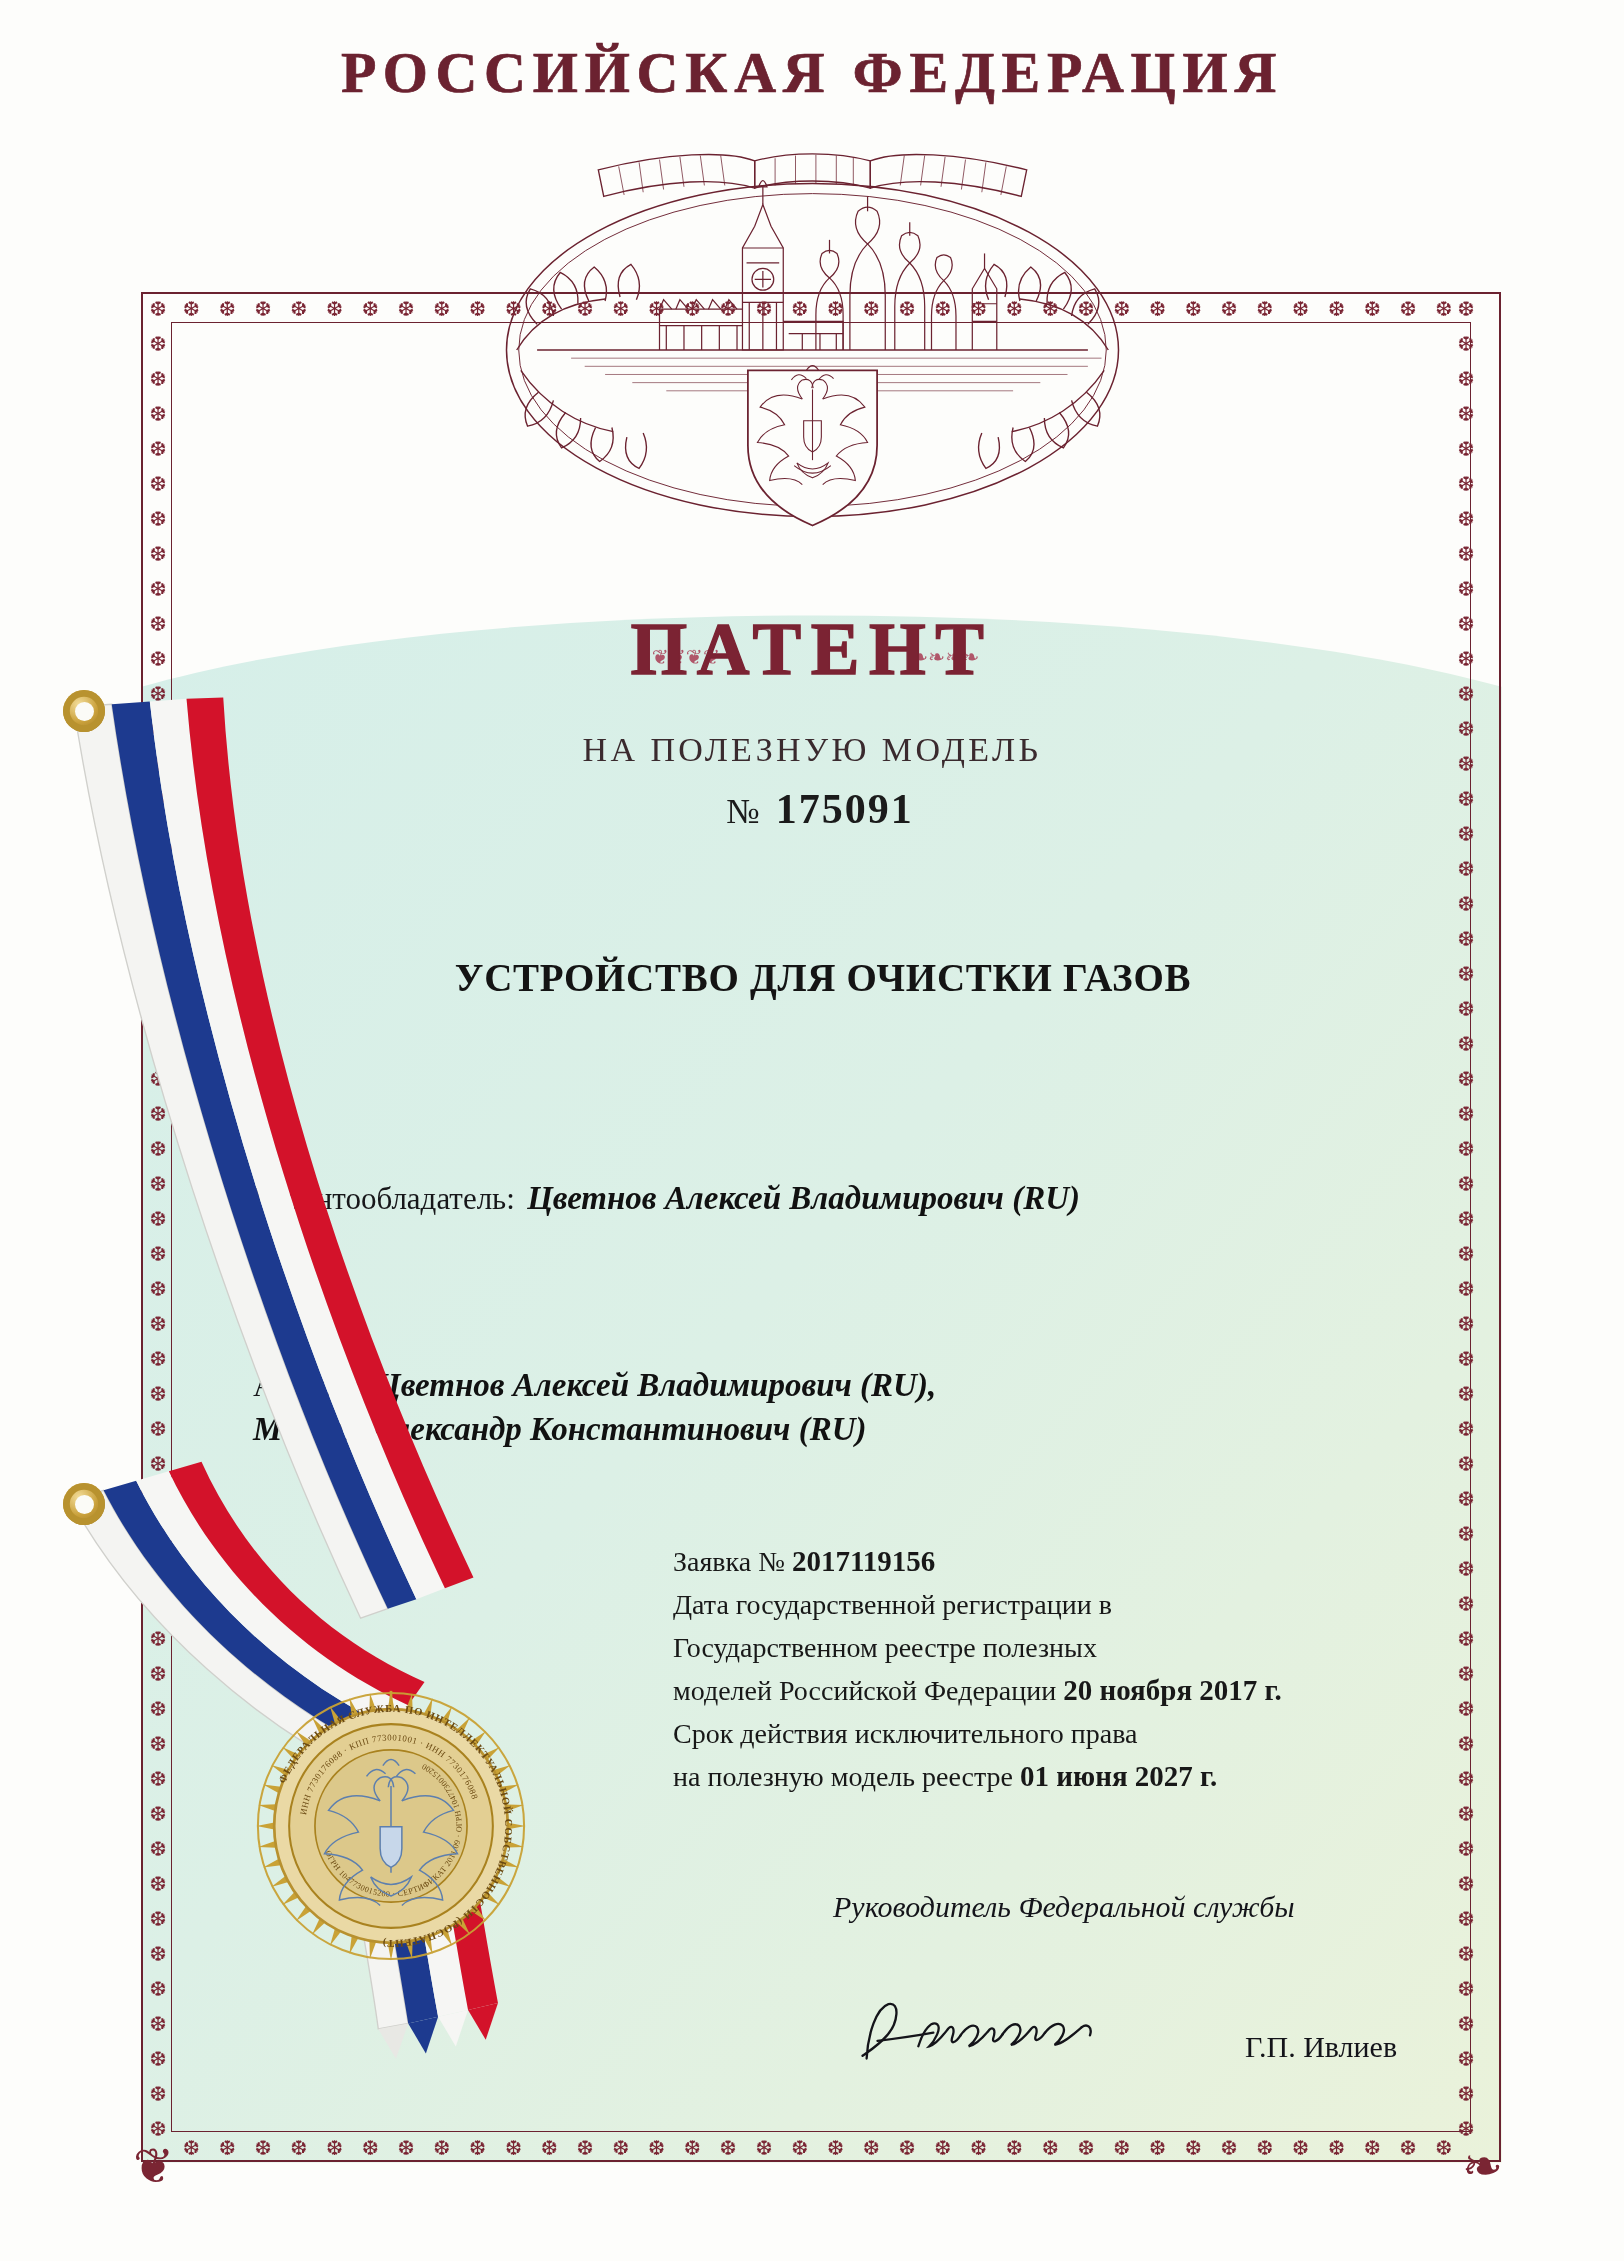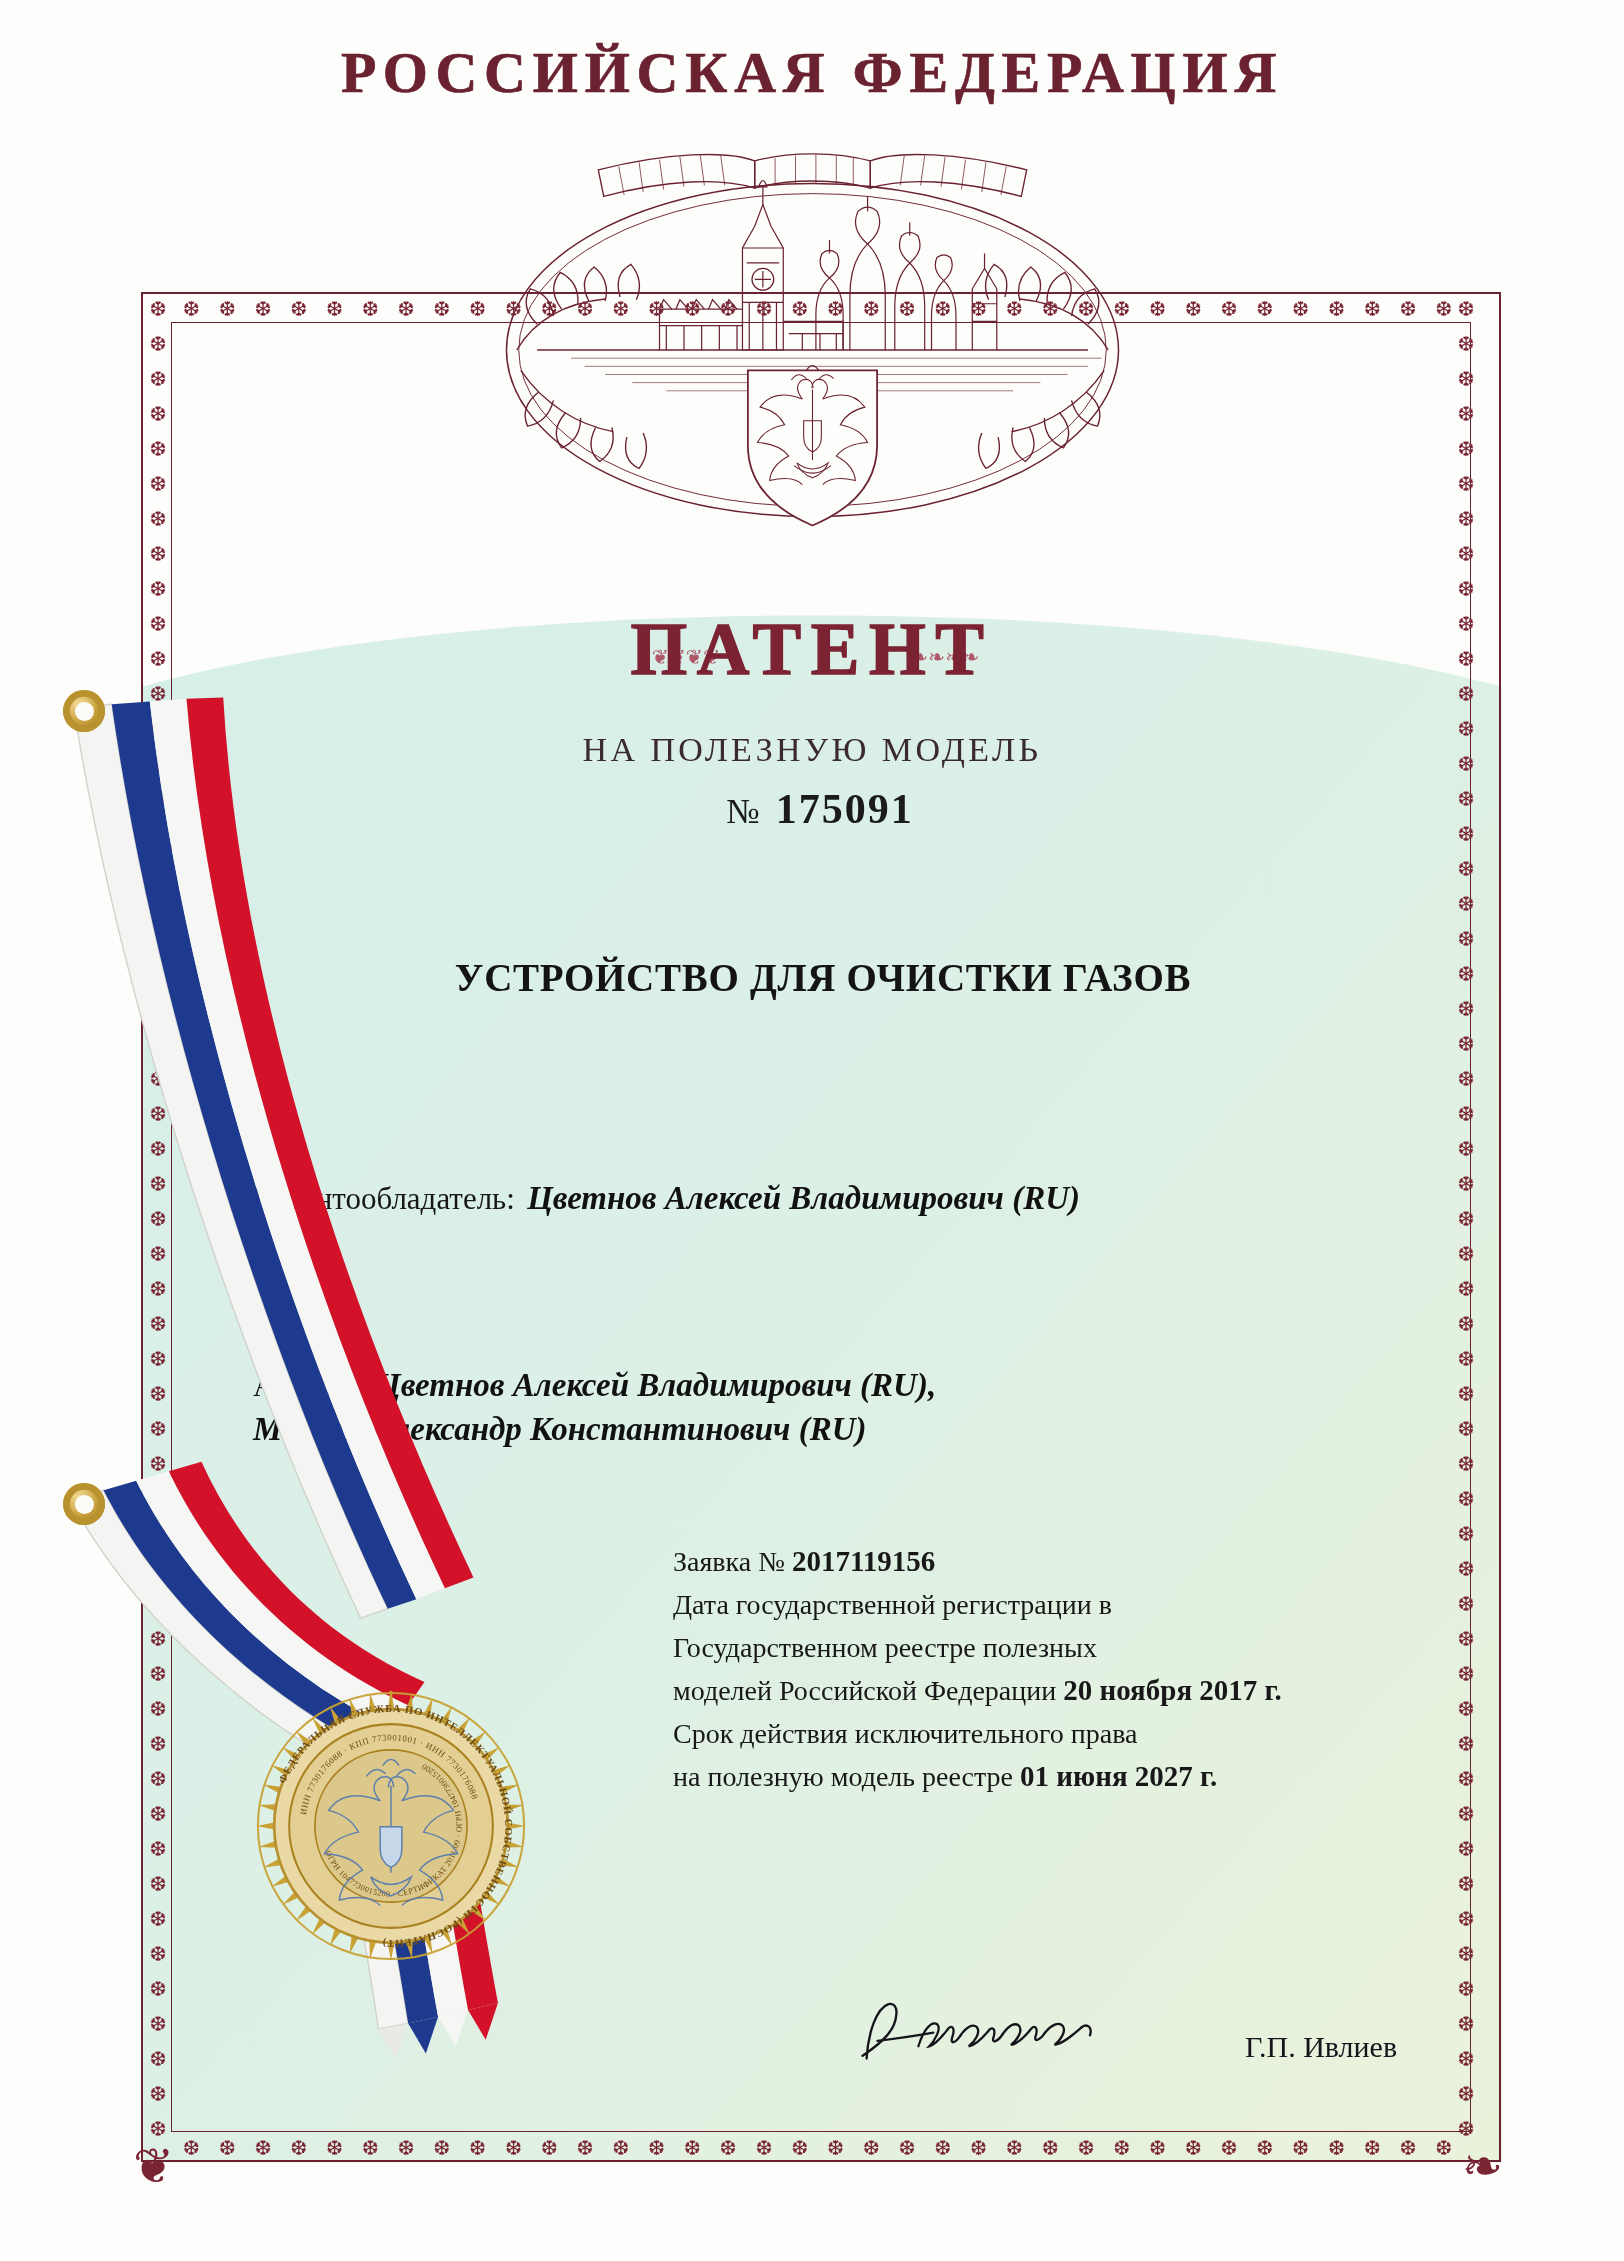--- a/index.html
+++ b/index.html
@@ -482,20 +482,21 @@
       <span>Срок действия исключительного права</span>
       <b></b>
     </div>
     <div class="row">
       <span>на полезную модель реестре</span>
       <b>01 июня 2027 г.</b>
     </div>
   </div>
 
   <div class="sig-title">
+    <div>Руководитель Федеральной службы</div>
   </div>
   <div class="signature">
     <svg width="320" height="82" viewBox="0 0 470 120" aria-hidden="true">
       <g fill="none" stroke="#14141a" stroke-width="3.4" stroke-linecap="round">
         <path d="M20,96 C22,60 34,22 52,16 C70,12 66,44 50,62 C36,78 22,86 14,92"></path>
         <path d="M36,70 C70,66 96,62 118,58"></path>
         <path d="M96,78 C104,52 116,40 124,46 C130,52 120,70 112,78 C122,76 132,62 140,52 C146,46 150,52 146,64 C142,76 150,74 158,62"></path>
         <path d="M158,62 C166,50 176,44 182,50 C188,58 178,72 170,78 C182,76 192,64 200,54 C206,48 210,54 206,66 C204,74 212,72 220,60"></path>
         <path d="M220,60 C228,48 238,42 244,48 C250,56 240,70 232,76 C244,74 254,62 262,52 C268,46 272,52 268,64 C266,72 274,70 282,58"></path>
         <path d="M282,58 C292,46 302,42 308,48 C314,56 304,70 296,76 C310,74 324,60 336,50"></path>

